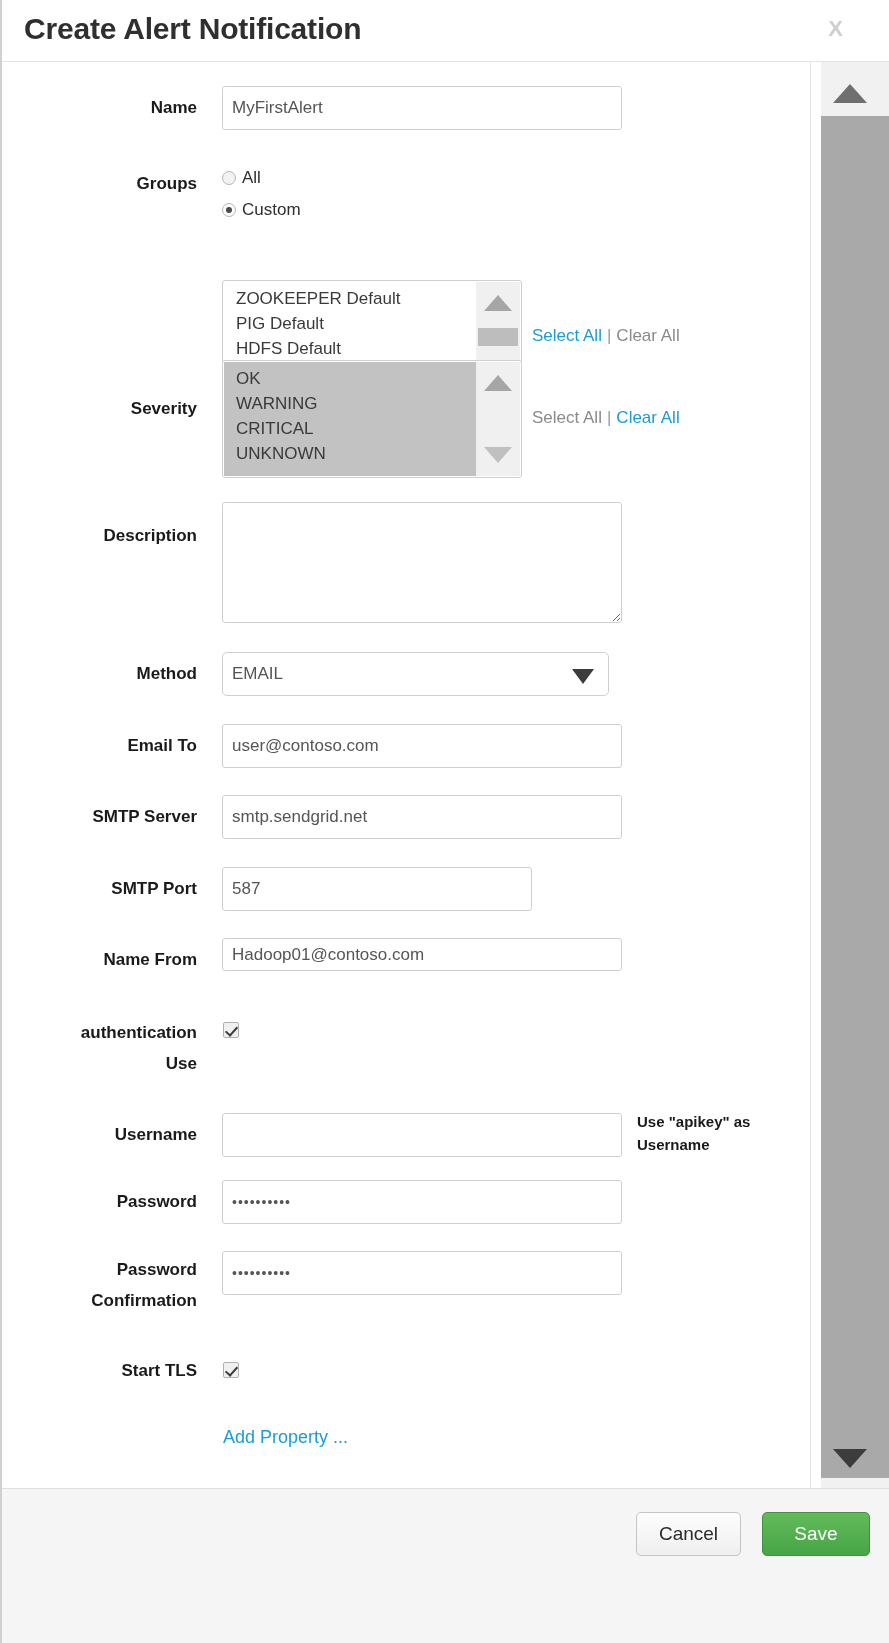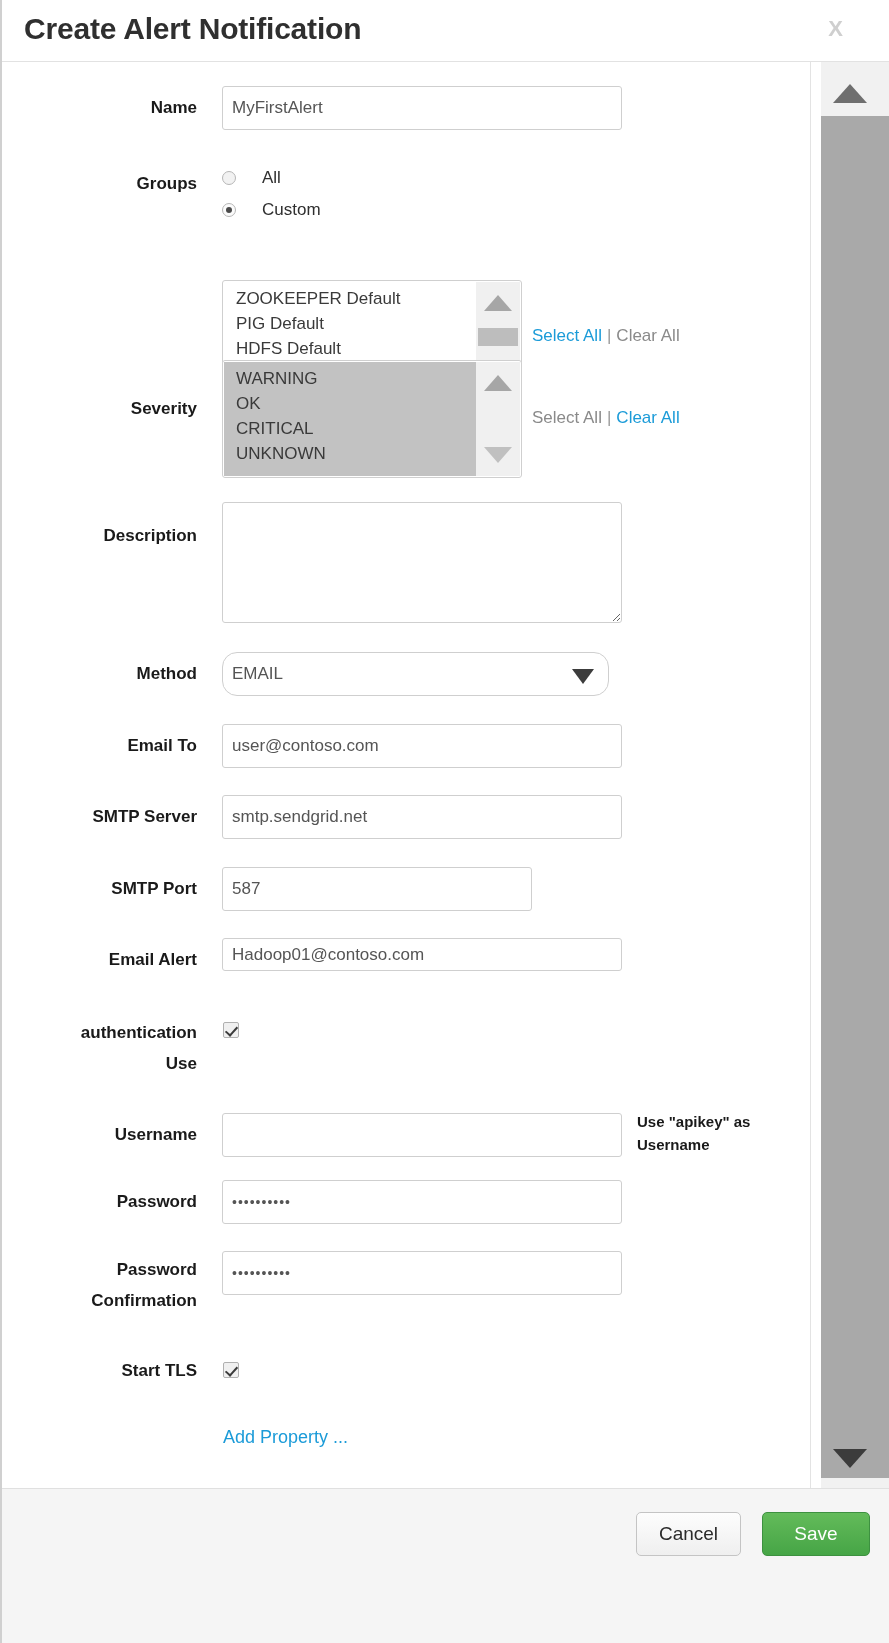--- a/index.html
+++ b/index.html
@@ -99,21 +99,21 @@
   .radio.on { background: #fbfbfb; }
   .radio.on::after {
     content: "";
     position: absolute;
     left: 3px; top: 3px;
     width: 6px; height: 6px;
     border-radius: 50%;
     background: #4a4a4a;
   }
   .radio-lbl {
-    margin-left: 26px;
+    margin-left: 6px;
     font-size: 17px;
     color: #2f2f2f;
   }
 
   
   .listbox {
     position: absolute;
     border: 1px solid #cfcfcf;
     border-radius: 3px;
     background: #ffffff;
@@ -154,21 +154,21 @@
     position: absolute;
     left: 2px; right: 2px;
     height: 18px;
     background: #bdbdbd;
   }
 
   
   .sel {
     position: absolute;
     border: 1px solid #cfcfcf;
-    border-radius: 15px;
+    border-radius: 5px;
     background: #fff;
     font-size: 17px;
     color: #555555;
     display: flex;
     align-items: center;
     padding: 0 9px;
     cursor: pointer;
   }
   .sel .caret {
     position: absolute;
@@ -344,22 +344,22 @@
         <span class="sep">|</span>
         <span class="lnk muted">Clear All</span>
       </div>
     </div>
 
     <div class="row" style="top:298px;">
       <div class="lbl" style="top:37px;">Severity</div>
 
       <div class="listbox" style="left:220px; top:0; width:300px; height:118px;">
         <div class="list-items selected-bg">
+          <div class="list-item">OK</div>
           <div class="list-item">WARNING</div>
-          <div class="list-item">OK</div>
           <div class="list-item">CRITICAL</div>
           <div class="list-item">UNKNOWN</div>
         </div>
         <div class="list-scroll">
           <div class="arrow-up"></div>
           <div class="arrow-dn" style="border-top-color:#c0c0c0;"></div>
         </div>
       </div>
 
       <div class="selclear" style="left:530px; top:48px;">
@@ -391,21 +391,21 @@
       <div class="lbl" style="top:10px;">SMTP Server</div>
       <input class="txt" type="text" style="left: 220px; top: 0px; width: 400px; height: 44px;" value="smtp.sendgrid.net">
     </div>
 
     <div class="row" style="top:805px;">
       <div class="lbl" style="top:10px;">SMTP Port</div>
       <input class="txt" type="text" style="left: 220px; top: 0px; width: 310px; height: 44px;" value="587">
     </div>
 
     <div class="row" style="top:876px;">
-      <div class="lbl" style="top:10px;">Email Alert</div>
+      <div class="lbl" style="top:10px;">Name From</div>
       <input class="txt" type="text" style="left: 220px; top: 0px; width: 400px; height: 33px;" value="Hadoop01@contoso.com">
     </div>
 
     <div class="row" style="top:955px;">
       <div class="lbl two-line" style="top:0;">
         <div>authentication</div>
         <div>Use</div>
       </div>
       <div class="cbx" style="left:221px; top:5px;"></div>
     </div>

